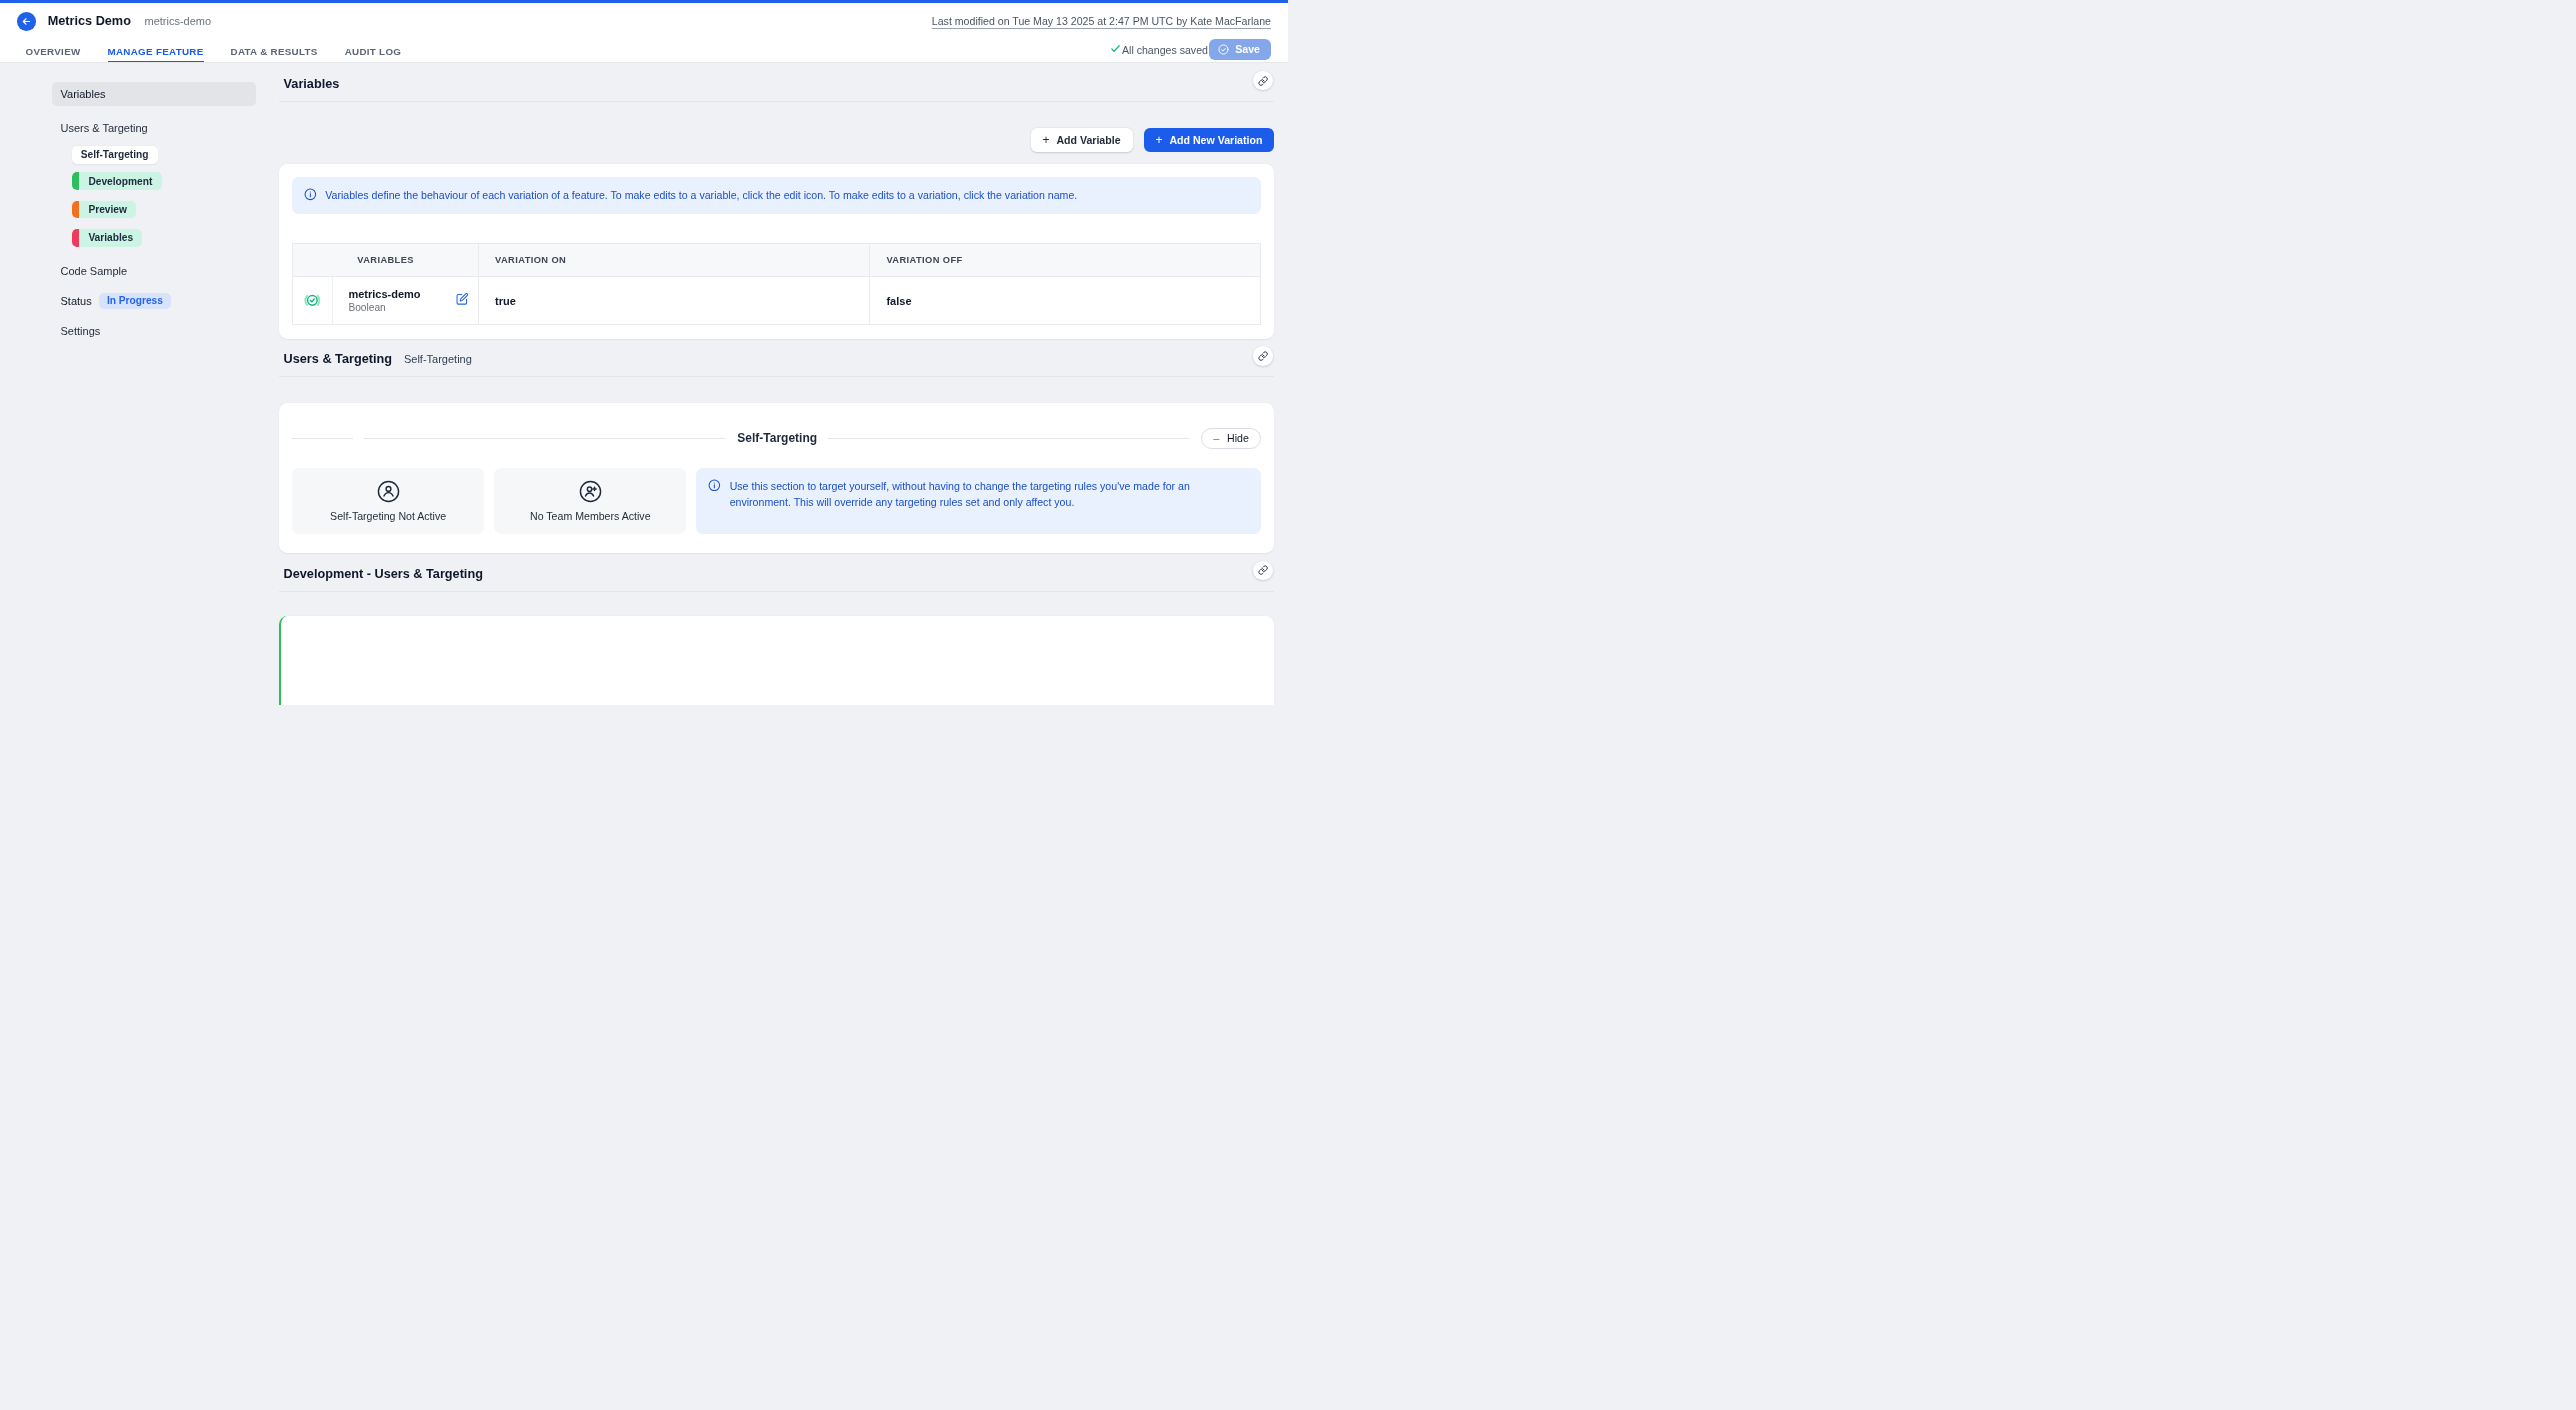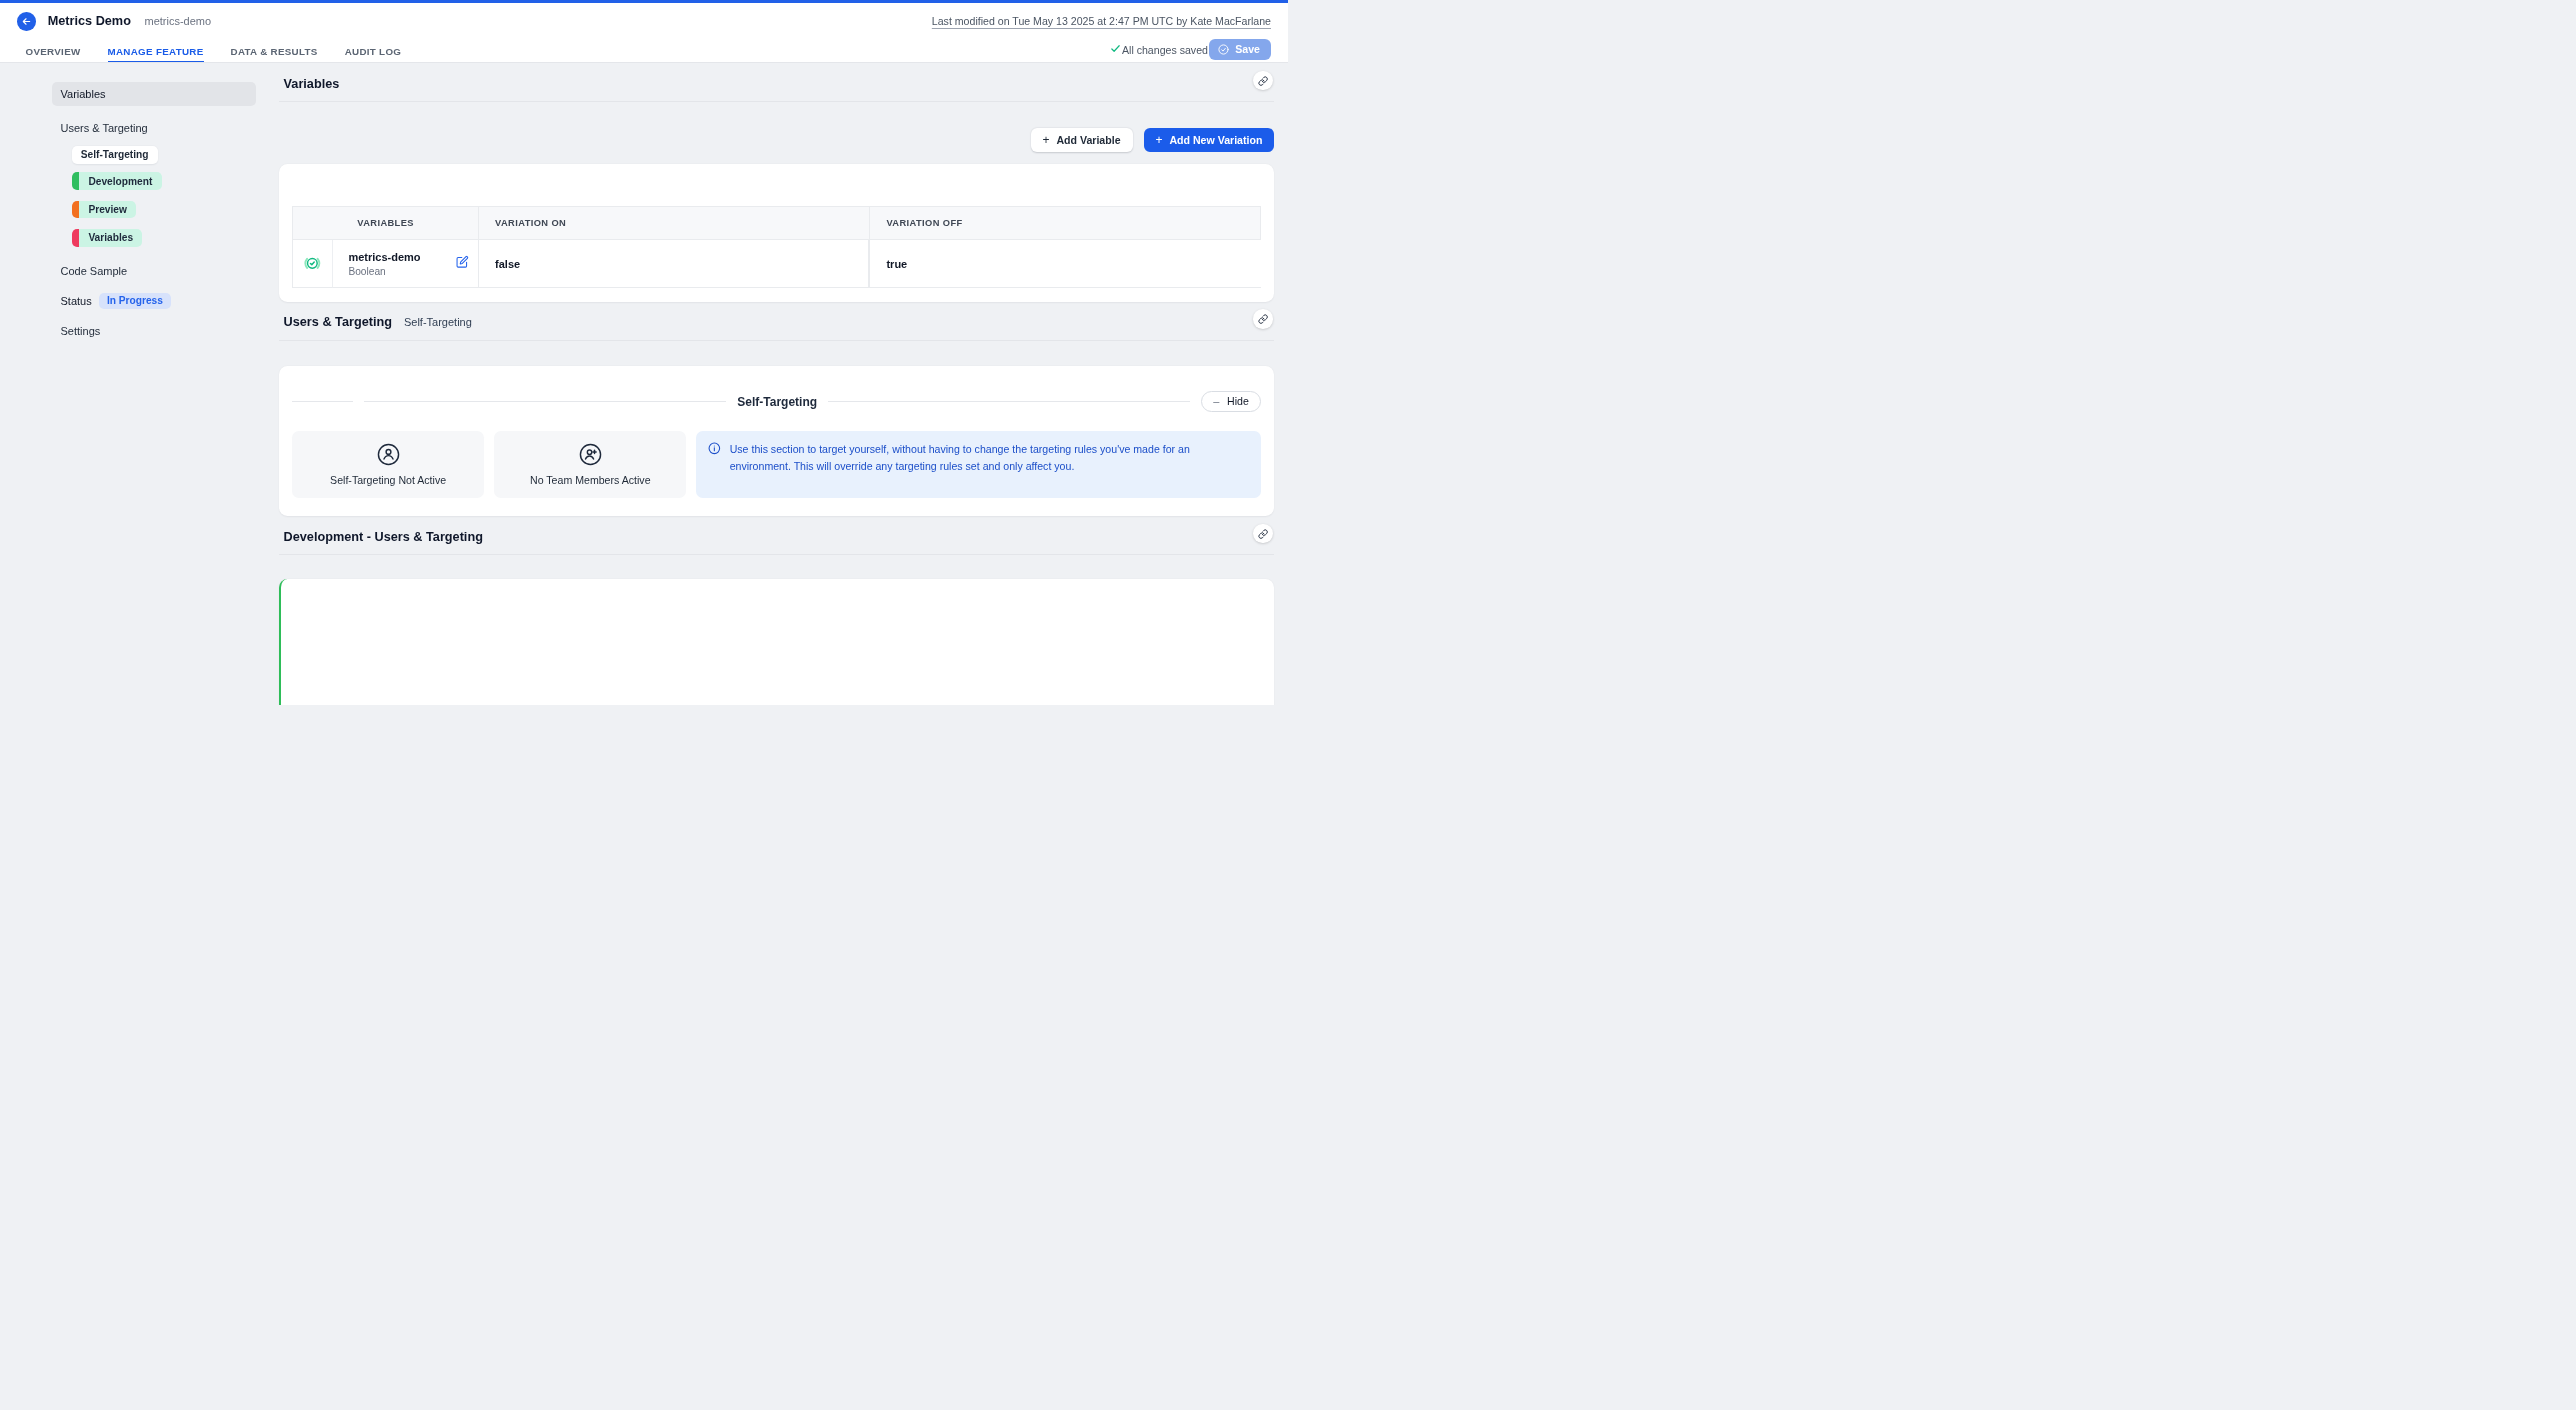--- a/index.html
+++ b/index.html
@@ -192,20 +192,28 @@
           <span class="plus">+</span>
           <span>Add Variable</span>
         </button>
         <button class="btn btn-primary">
           <span class="plus">+</span>
           <span>Add New Variation</span>
         </button>
       </div>
 
       <div class="card">
+        <div class="info-banner">
+          <svg viewBox="0 0 24 24">
+              <circle cx="12" cy="12" r="10"></circle>
+              <line x1="12" y1="11" x2="12" y2="16.5"></line>
+              <line x1="12" y1="7.5" x2="12" y2="7.6"></line>
+            </svg>
+          <span>Variables define the behaviour of each variation of a feature. To make edits to a variable, click the edit icon. To make edits to a variation, click the variation name.</span>
+        </div>
 
         <div class="var-table">
           <div class="t-empty" style="grid-column:1 / 3;"></div>
 
           <div class="t-h t-h-variables">
             <span class="h-text">VARIABLES</span>
           </div>
           <div class="t-h t-h-on">
             <span class="h-text">VARIATION ON</span>
           </div>
@@ -224,22 +232,22 @@
           <div class="t-cell t-name">
             <div class="var-name">metrics-demo</div>
             <div class="var-type">Boolean</div>
             <button class="edit-btn">
               <svg viewBox="0 0 24 24">
                   <path d="M11 4H4a2 2 0 0 0-2 2v14a2 2 0 0 0 2 2h14a2 2 0 0 0 2-2v-7"></path>
                   <path d="M18.5 2.5a2.12 2.12 0 0 1 3 3L12 15l-4 1 1-4z"></path>
                 </svg>
             </button>
           </div>
+          <div class="t-cell t-val on">true</div>
           <div class="t-cell t-val off">false</div>
-          <div class="t-cell t-val on">true</div>
         </div>
       </div>
 
       <div class="sec-head">
         <div class="sec-title">Users &amp; Targeting</div>
         <div class="sec-sub">Self-Targeting</div>
         <button class="link-btn">
           <svg viewBox="0 0 24 24">
               <path d="M10 13a5 5 0 0 0 7.54.54l3-3a5 5 0 0 0-7.07-7.07l-1.72 1.71"></path>
               <path d="M14 11a5 5 0 0 0-7.54-.54l-3 3a5 5 0 0 0 7.07 7.07l1.71-1.71"></path>

